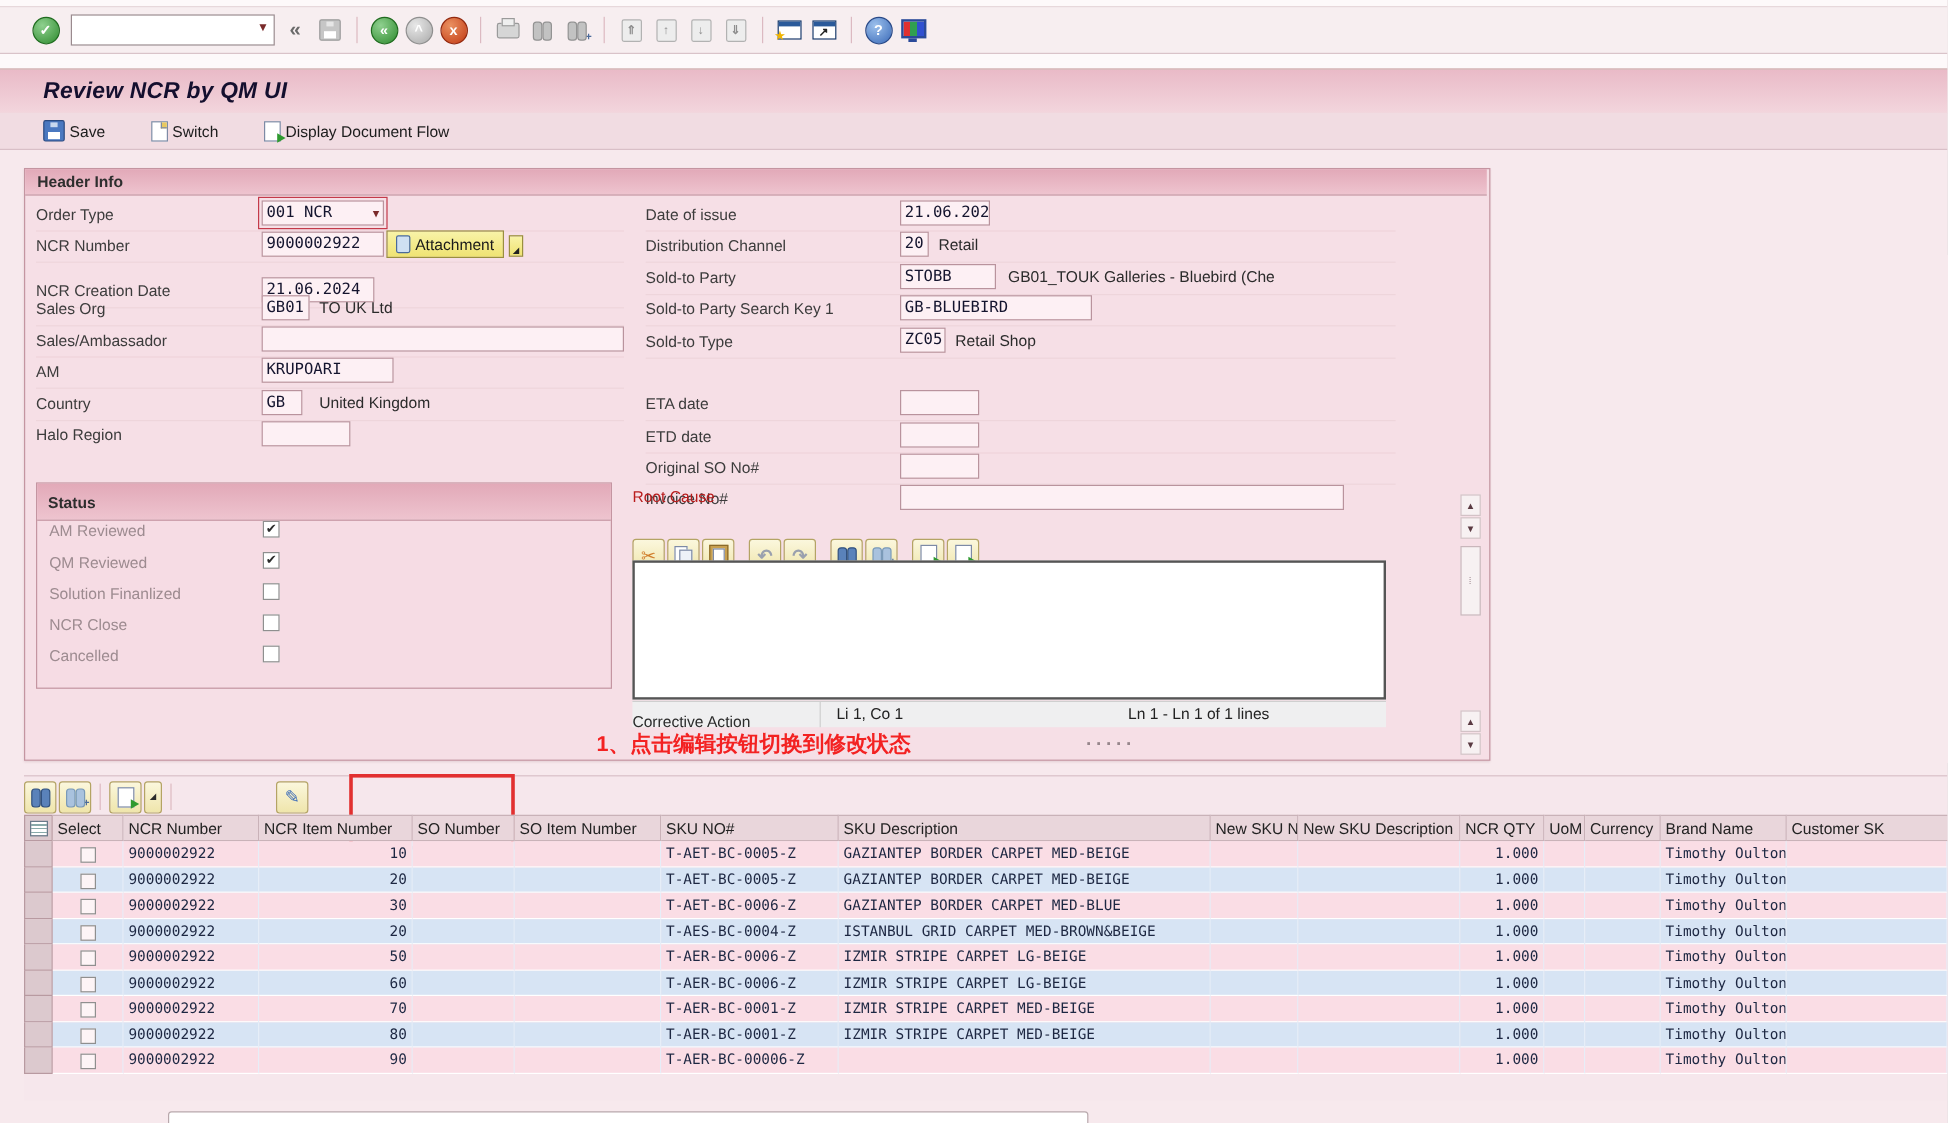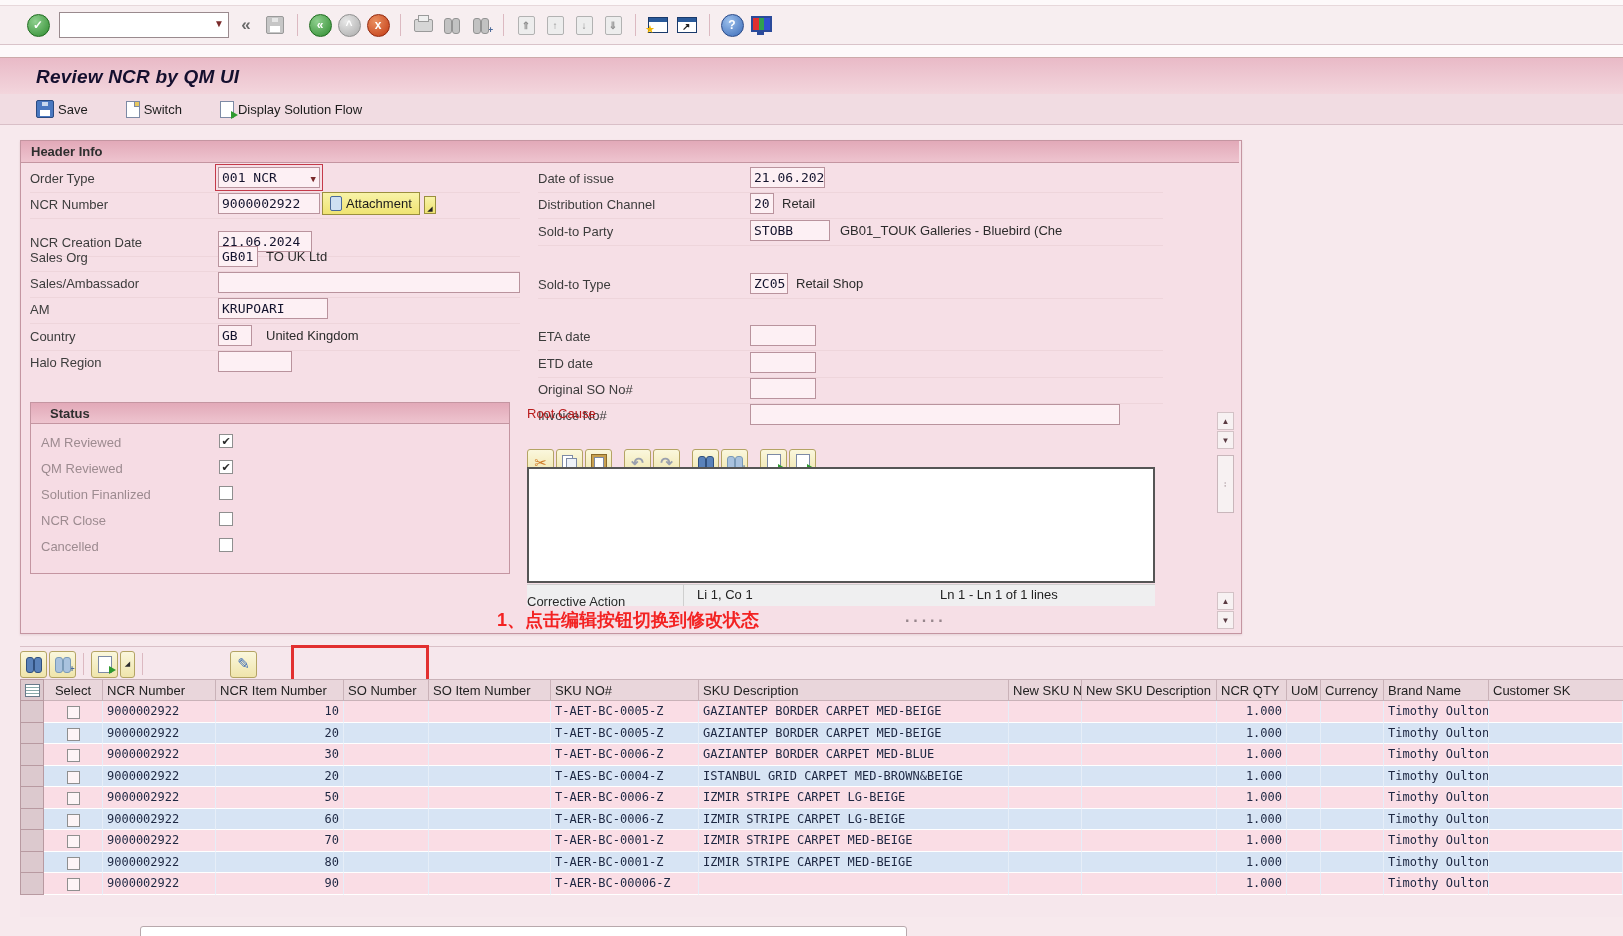--- a/index.html
+++ b/index.html
@@ -66,22 +66,22 @@
   .combo{position:absolute;top:1px;height:21px;background:#fdf0f4;border:1px solid #b9939d;box-sizing:border-box;
     font:13px "DejaVu Sans Mono",monospace;color:#14142e;padding:2px 16px 2px 3px;outline:1px solid #c43a4a;outline-offset:2px;}
   .comboarr{position:absolute;right:3px;top:6px;font-size:9px;color:#7a2a2a;}
   .attbtn{position:absolute;top:0;height:23px;background:linear-gradient(#f8f3a8,#efe372);border:1px solid #9a8f3e;
     display:flex;align-items:center;gap:4px;padding:0 7px;box-sizing:border-box;font-size:13px;color:#1a1a1a;}
   .clip{width:10px;height:13px;background:#cfe0f2;border:1px solid #4a6a9a;border-radius:2px;}
   .attdrop{position:absolute;top:4px;height:18px;width:12px;background:linear-gradient(#f8f3a8,#efe372);border:1px solid #9a8f3e;
     font-size:7px;color:#222;display:flex;align-items:flex-end;justify-content:center;box-sizing:border-box;}
   
   .statusbox{position:absolute;left:30px;top:402px;width:478px;height:170px;background:#f6dce4;border:1px solid #c495a1;}
-  .stitle{position:absolute;left:0;top:0;width:100%;height:21px;background:linear-gradient(#e2a9b8,#eec4cf);
-    border-bottom:1px solid #c495a1;font-weight:bold;color:#2e2e2e;display:flex;align-items:center;padding-left:19px;box-sizing:border-box;}
+  .stitle{position:absolute;left:0;top:0;width:100%;height:31px;background:linear-gradient(#e2a9b8,#eec4cf);
+    border-bottom:1px solid #c495a1;font-weight:bold;color:#2e2e2e;display:flex;align-items:center;padding-left:9px;box-sizing:border-box;}
   .strow{position:relative;height:26px;}
   .stlabel{position:absolute;left:10px;top:6px;color:#9d8b90;}
   .cb{width:14px;height:14px;background:#fdf4f6;border:1px solid #8f8f8f;box-sizing:border-box;
     font-size:11px;line-height:12px;text-align:center;color:#2b2b2b;}
   .cb.pos{position:absolute;left:188px;top:5px;background:#fff;}
   
   .rclabel{position:absolute;left:527px;top:406px;color:#b91c1c;}
   .ybtn{width:25px;height:25px;background:linear-gradient(#fbf7dd,#efe5ab);border:1px solid #b4a464;border-radius:3px;
     display:flex;align-items:center;justify-content:center;position:relative;}
   .edtb{position:absolute;left:527px;top:449px;display:flex;gap:2px;align-items:center;}
@@ -219,21 +219,21 @@
     <button class="txtbtn">
       <span class="docic">
           <span class="fold"></span>
         </span>
       <span>Switch</span>
     </button>
     <button class="txtbtn">
       <span class="docic">
           <span class="garr"></span>
         </span>
-      <span>Display Solution Flow</span>
+      <span>Display Document Flow</span>
     </button>
   </div>
 
   <div class="panel"></div>
   <div class="ptitle">Header Info</div>
 
   <div class="frow" style="left:30px;top:166px;width:490px;">
     <span class="flabel">Order Type</span>
     <span class="combo" style="left:188px;width:102px;">
       <span>001 NCR</span>
@@ -283,20 +283,24 @@
   <div class="frow" style="left:538px;top:192px;width:625px;">
     <span class="flabel">Distribution Channel</span>
     <span class="inp" style="left:212px;width:24px;">20</span>
     <span class="ftext" style="left:244px;">Retail</span>
   </div>
   <div class="frow" style="left:538px;top:219px;width:625px;">
     <span class="flabel">Sold-to Party</span>
     <span class="inp" style="left:212px;width:80px;">STOBB</span>
     <span class="ftext" style="left:302px;">GB01_TOUK Galleries - Bluebird (Che</span>
   </div>
+  <div class="frow" style="left:538px;top:245px;width:625px;">
+    <span class="flabel">Sold-to Party Search Key 1</span>
+    <span class="inp" style="left:212px;width:160px;">GB-BLUEBIRD</span>
+  </div>
   <div class="frow" style="left:538px;top:272px;width:625px;">
     <span class="flabel">Sold-to Type</span>
     <span class="inp" style="left:212px;width:38px;">ZC05</span>
     <span class="ftext" style="left:258px;">Retail Shop</span>
   </div>
   <div class="frow" style="left:538px;top:324px;width:625px;">
     <span class="flabel">ETA date</span>
     <span class="inp" style="left:212px;width:66px;"></span>
   </div>
   <div class="frow" style="left:538px;top:351px;width:625px;">
@@ -418,21 +422,21 @@
     <span class="ybtn">
         <span style="color:#3a6ab8;font-size:15px;">✎</span>
       </span>
   </div>
   <div class="redrect"></div>
 
   <div class="thead">
     <span class="tlelead">
         <span class="gridic"></span>
       </span>
-    <span class="thc" style="width:59px;text-align:center;">Select</span>
+    <span class="thc" style="width:59px;">Select</span>
     <span class="thc" style="width:113px;">NCR Number</span>
     <span class="thc" style="width:128px;">NCR Item Number</span>
     <span class="thc" style="width:85px;">SO Number</span>
     <span class="thc" style="width:122px;">SO Item Number</span>
     <span class="thc" style="width:148px;">SKU NO#</span>
     <span class="thc" style="width:310px;">SKU Description</span>
     <span class="thc" style="width:73px;">New SKU NO#</span>
     <span class="thc" style="width:135px;">New SKU Description</span>
     <span class="thc" style="width:70px;">NCR QTY</span>
     <span class="thc" style="width:34px;">UoM</span>

